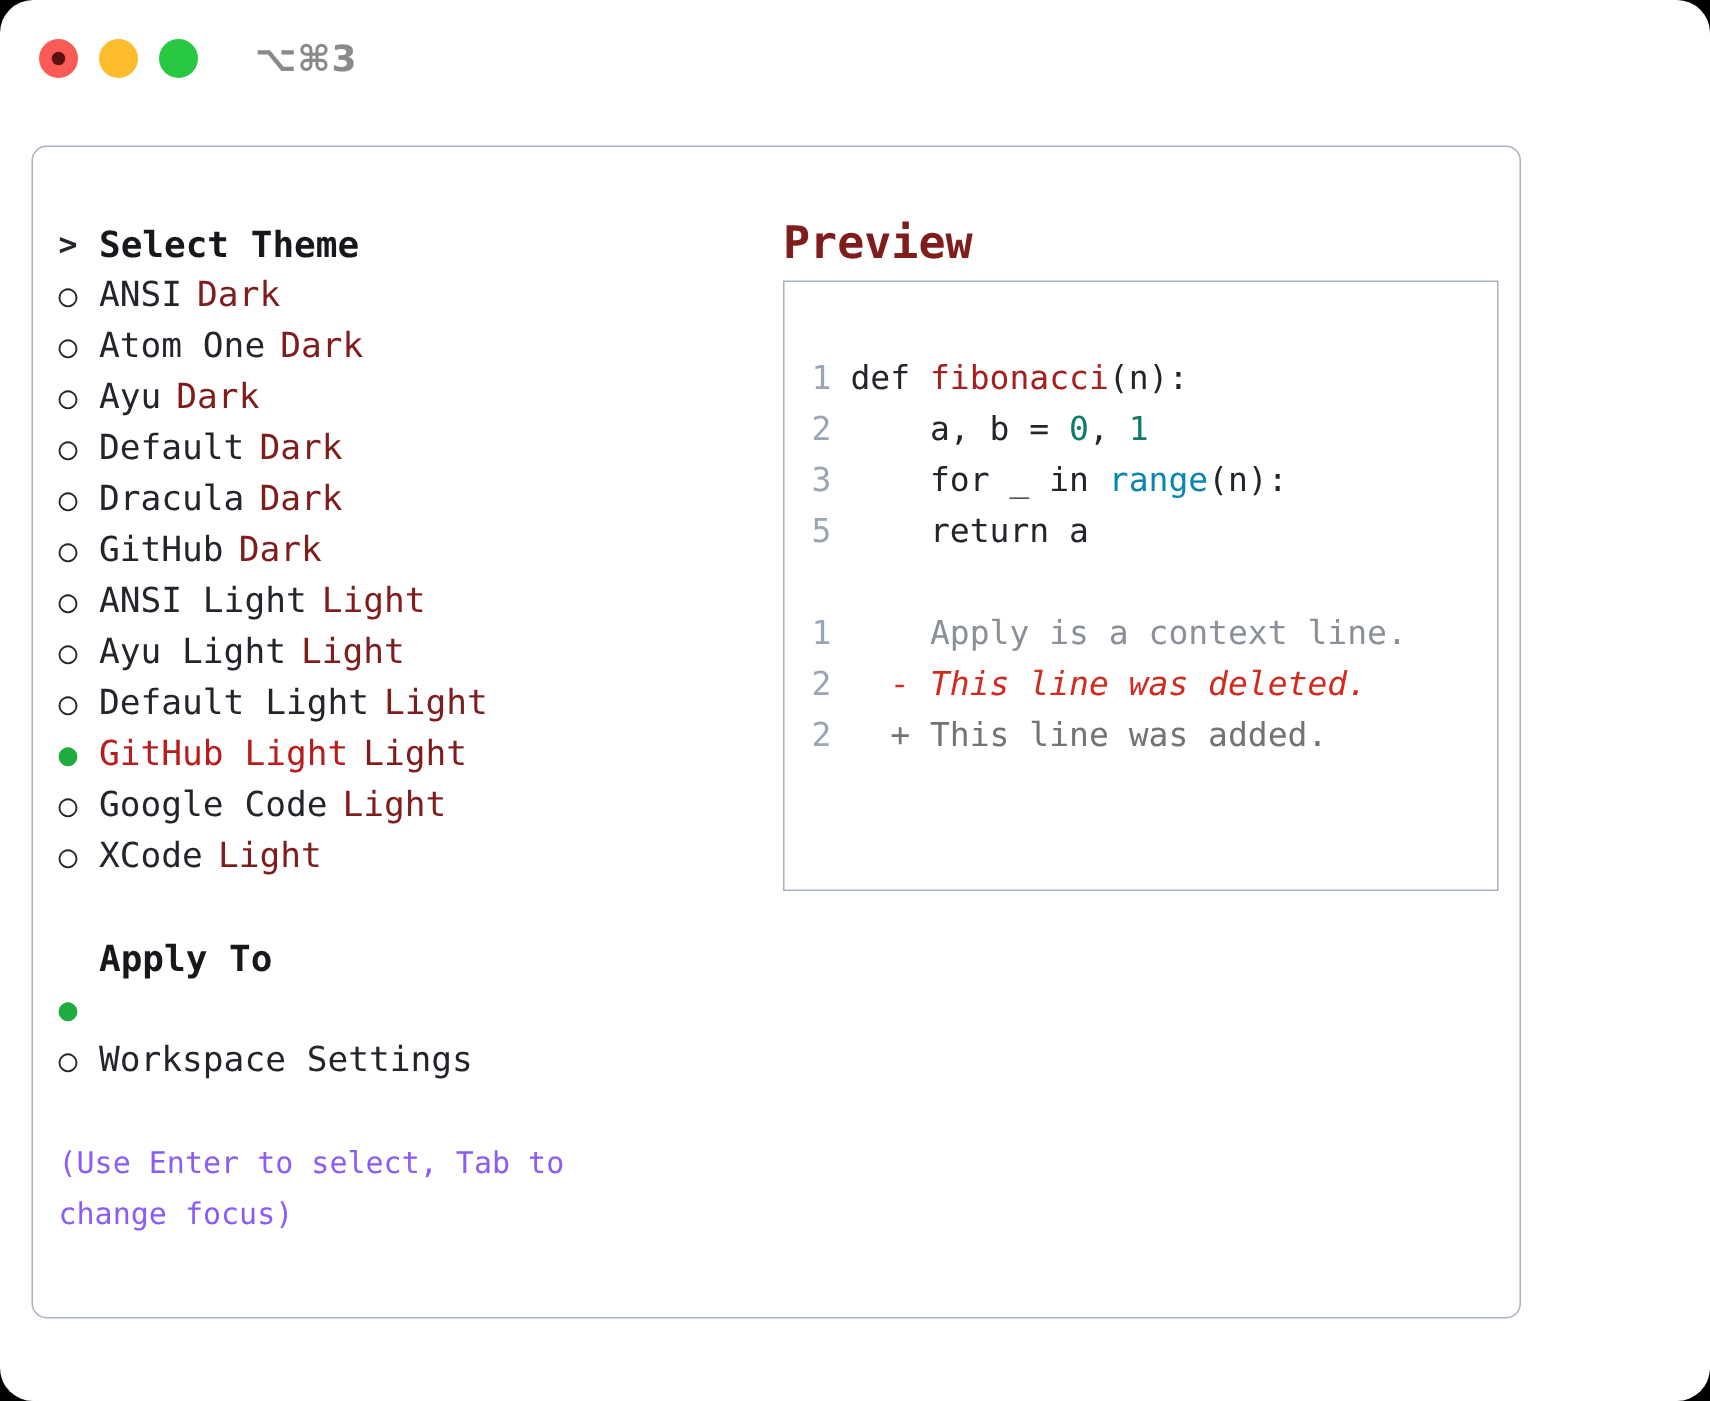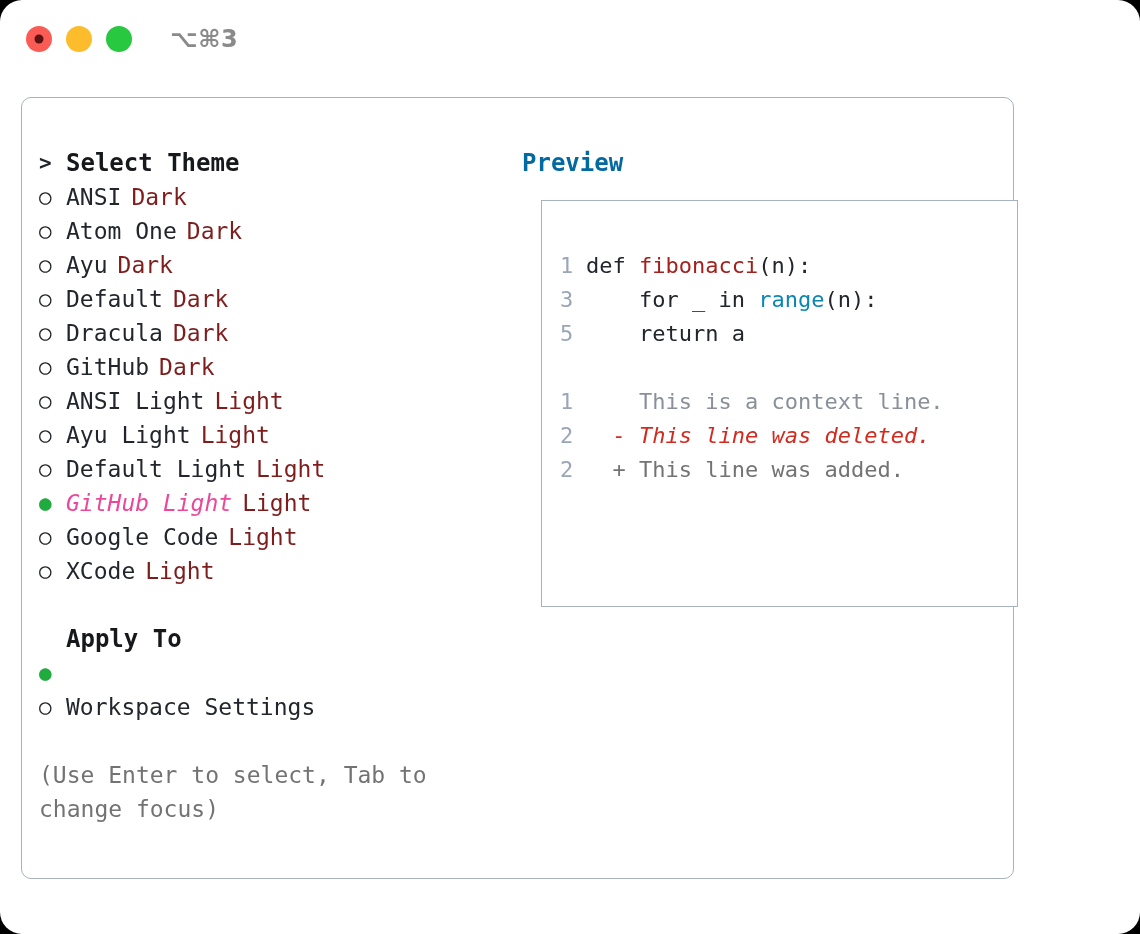--- a/index.html
+++ b/index.html
@@ -110,53 +110,52 @@
   .bullet {
     display: inline-block;
     width: 27px;
     flex: none;
     text-align: left;
     font-size: 21px;
     color: #22262c;
   }
   .bullet.sel { color: #1fab3e; }
   .label { color: #22262c; }
-  .label.sel { color: #ec4899; font-style: italic; }
+  .label.sel { color: #b91c1c; }
   .tag {
     color: #7f1d1d;
     margin-left: 10px;
   }
   .spacer { height: 34px; }
   .hint {
-    font-size: 23px;
+    font-size: 20px;
     line-height: 34px;
-    color: #737373;
+    color: #8b5cf6;
     width: 410px;
   }
 
   
   .right-col {
     flex: 1;
     padding-left: 13px;
   }
   .preview-title {
-    font-size: 24px;
+    font-size: 30px;
     font-weight: 700;
-    color: #0369a1;
+    color: #7f1d1d;
     line-height: 34px;
-    margin-bottom: 20px;
+    margin-bottom: 7px;
   }
   .preview-box {
     width: 477px;
     height: 407px;
     border: 1.6px solid #a8b2bf;
     box-sizing: border-box;
     background: #fff;
     padding: 48px 0 0 18px;
-    margin-left: 19px;
   }
   .code-line {
     font-size: 22px;
     line-height: 34px;
     white-space: pre;
     color: #22262c;
   }
   .ln {
     display: inline-block;
     width: 26px;
@@ -277,26 +276,27 @@
         <div class="spacer"></div>
 
         <div class="hint">(Use Enter to select, Tab to change focus)</div>
       </div>
 
       <div class="right-col">
         <div class="preview-title">Preview</div>
         <div class="preview-box">
           <div id="code-block">
               <div class="code-line"><span class="ln">1</span><span>def </span><span class="tok-fn">fibonacci</span><span>(n):</span></div>
+              <div class="code-line"><span class="ln">2</span><span>    a, b = </span><span class="tok-num">0</span><span>, </span><span class="tok-num">1</span></div>
               <div class="code-line"><span class="ln">3</span><span>    for _ in </span><span class="tok-call">range</span><span>(n):</span></div>
               <div class="code-line"><span class="ln">5</span><span>    return a</span></div>
             </div>
           <div class="blank-line"></div>
           <div id="diff-block">
-              <div class="code-line"><span class="ln">1</span><span class="d-ctx">    This is a context line.</span></div>
+              <div class="code-line"><span class="ln">1</span><span class="d-ctx">    Apply is a context line.</span></div>
               <div class="code-line"><span class="ln">2</span><span class="d-del">  - This line was deleted.</span></div>
               <div class="code-line"><span class="ln">2</span><span class="d-add">  + This line was added.</span></div>
             </div>
         </div>
       </div>
 
     </div>
   </div>
 </div>
 

